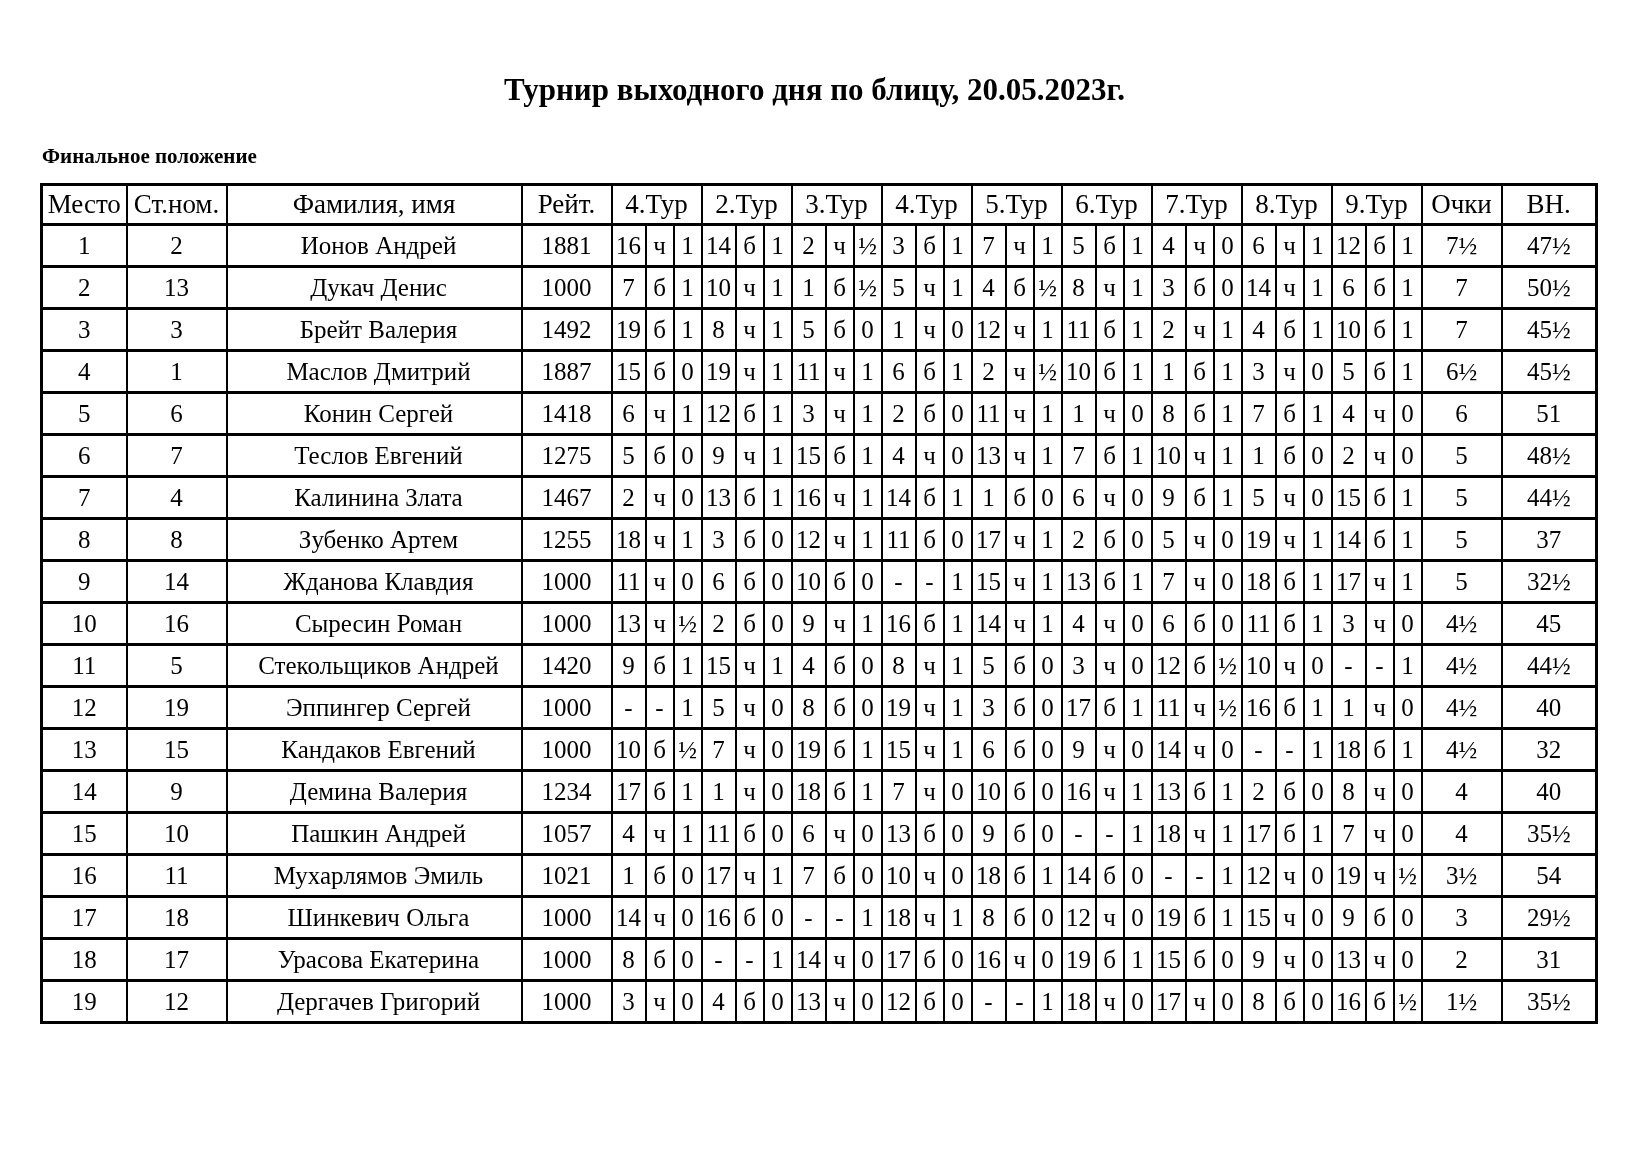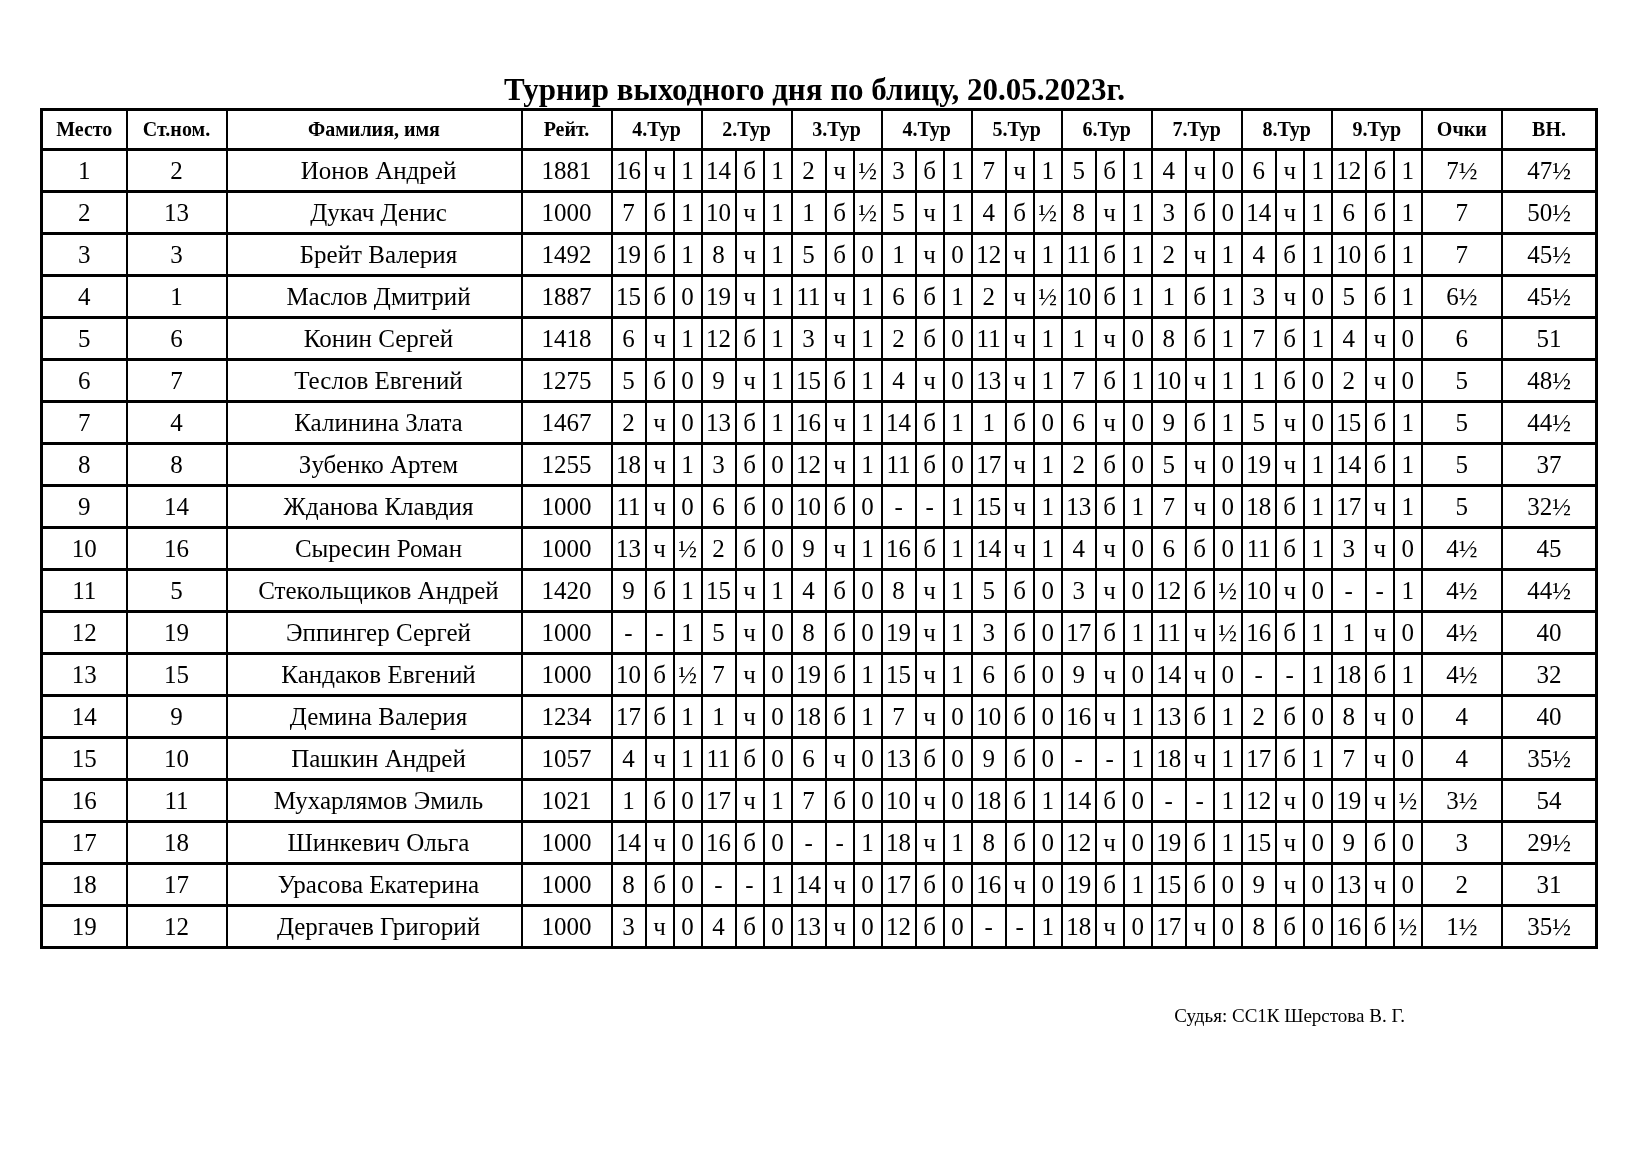--- a/index.html
+++ b/index.html
@@ -20,34 +20,35 @@
   table.standings {
     border-collapse: collapse; table-layout: fixed;
     width: 1555px; border: 3px solid #000;
   }
   .standings th, .standings td {
     border: 2px solid #000;
     border-top-width: 3px; border-bottom-width: 3px;
     text-align: center; padding: 0;
     overflow: hidden; white-space: nowrap;
   }
-  .standings thead th { font-weight: bold; font-size: 20px; height: 37px; }
+  .standings thead th { font-weight: normal; font-size: 27px; height: 37px; }
   .standings tbody td { font-size: 25px; font-weight: normal; height: 39px; }
   td.name-cell { text-align: center; padding-left: 9px; }
   .footer {
     width: 1555px; box-sizing: border-box;
     margin-top: 56px; text-align: right; padding-right: 190px;
     font-size: 19px;
   }
 </style>
 </head>
 <body>
 
 <div class="page">
   <h1 class="title">Турнир выходного дня по блицу, 20.05.2023г.</h1>
+  <div class="subtitle">Финальное положение</div>
 
   <table class="standings">
     <colgroup>
         <col style="width: 85px;">
         <col style="width: 100px;">
         <col style="width: 295px;">
         <col style="width: 90px;">
         <col style="width: 34px;">
         <col style="width: 28px;">
         <col style="width: 28px;">

